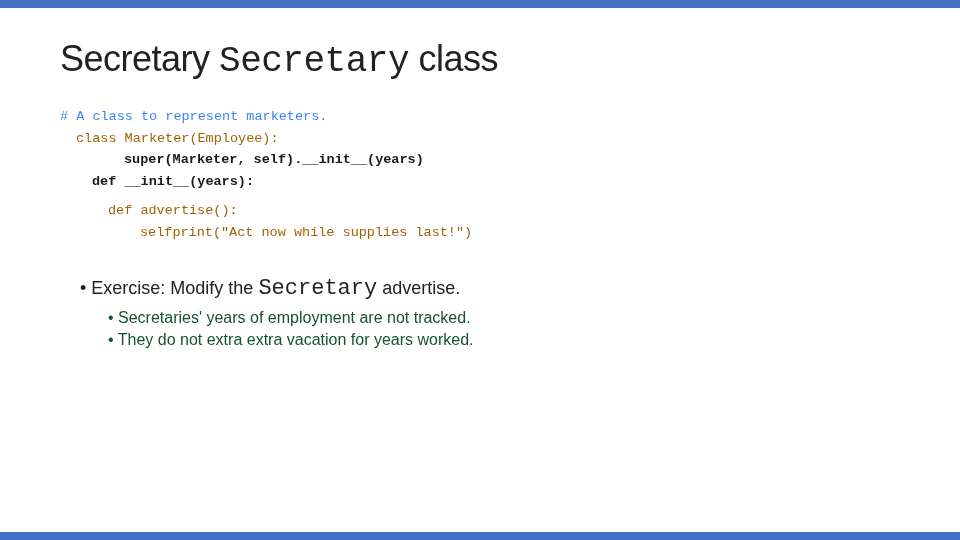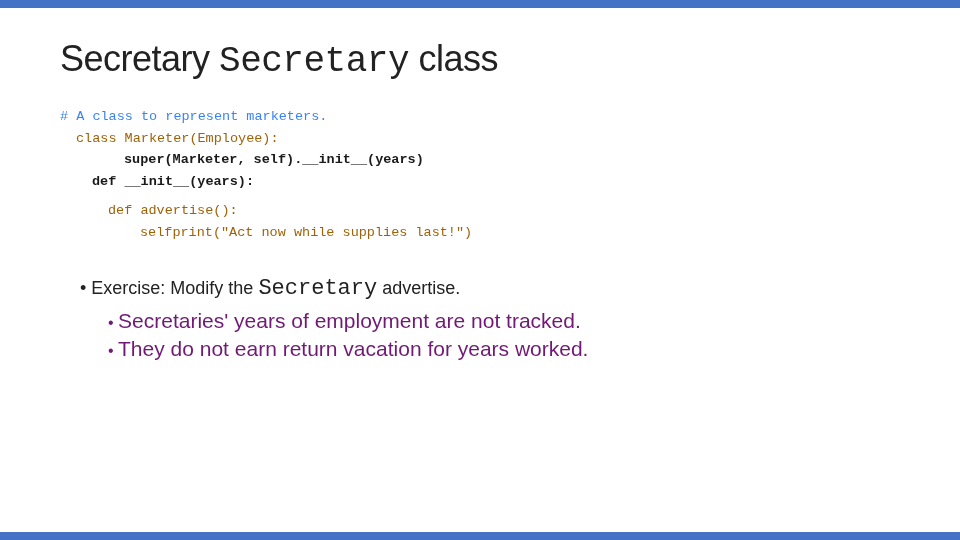--- a/index.html
+++ b/index.html
@@ -94,22 +94,22 @@
       content: '• ';
       font-size: 18px;
     }
 
     .bullet-main .mono-inline {
       font-family: 'Courier New', Courier, monospace;
       font-size: 22px;
     }
 
     .bullet-sub {
-      font-size: 21px;
-      color: #701a75;
+      font-size: 16px;
+      color: #14532d;
       margin-left: 28px;
       margin-bottom: 4px;
       list-style: none;
     }
 
     .bullet-sub::before {
       content: '• ';
       font-size: 16px;
     }
 
@@ -142,18 +142,18 @@
     <span class="code-line code-normal indent1">    def advertise():</span>
     <span class="code-line code-normal indent2">        selfprint("Act now while supplies last!")</span>
     <span class="spacer"></span>
   </div>
 
   <div class="bullet-section">
     <p class="bullet-main">
       <span>Exercise: Modify the </span><span class="mono-inline">Secretary</span><span> advertise.</span>
     </p>
     <p class="bullet-sub">Secretaries' years of employment are not tracked.</p>
-    <p class="bullet-sub">They do not earn return vacation for years worked.</p>
+    <p class="bullet-sub">They do not extra extra vacation for years worked.</p>
   </div>
 
 </div>
 
 <div class="bottom-bar"></div>
 
 </body></html>

